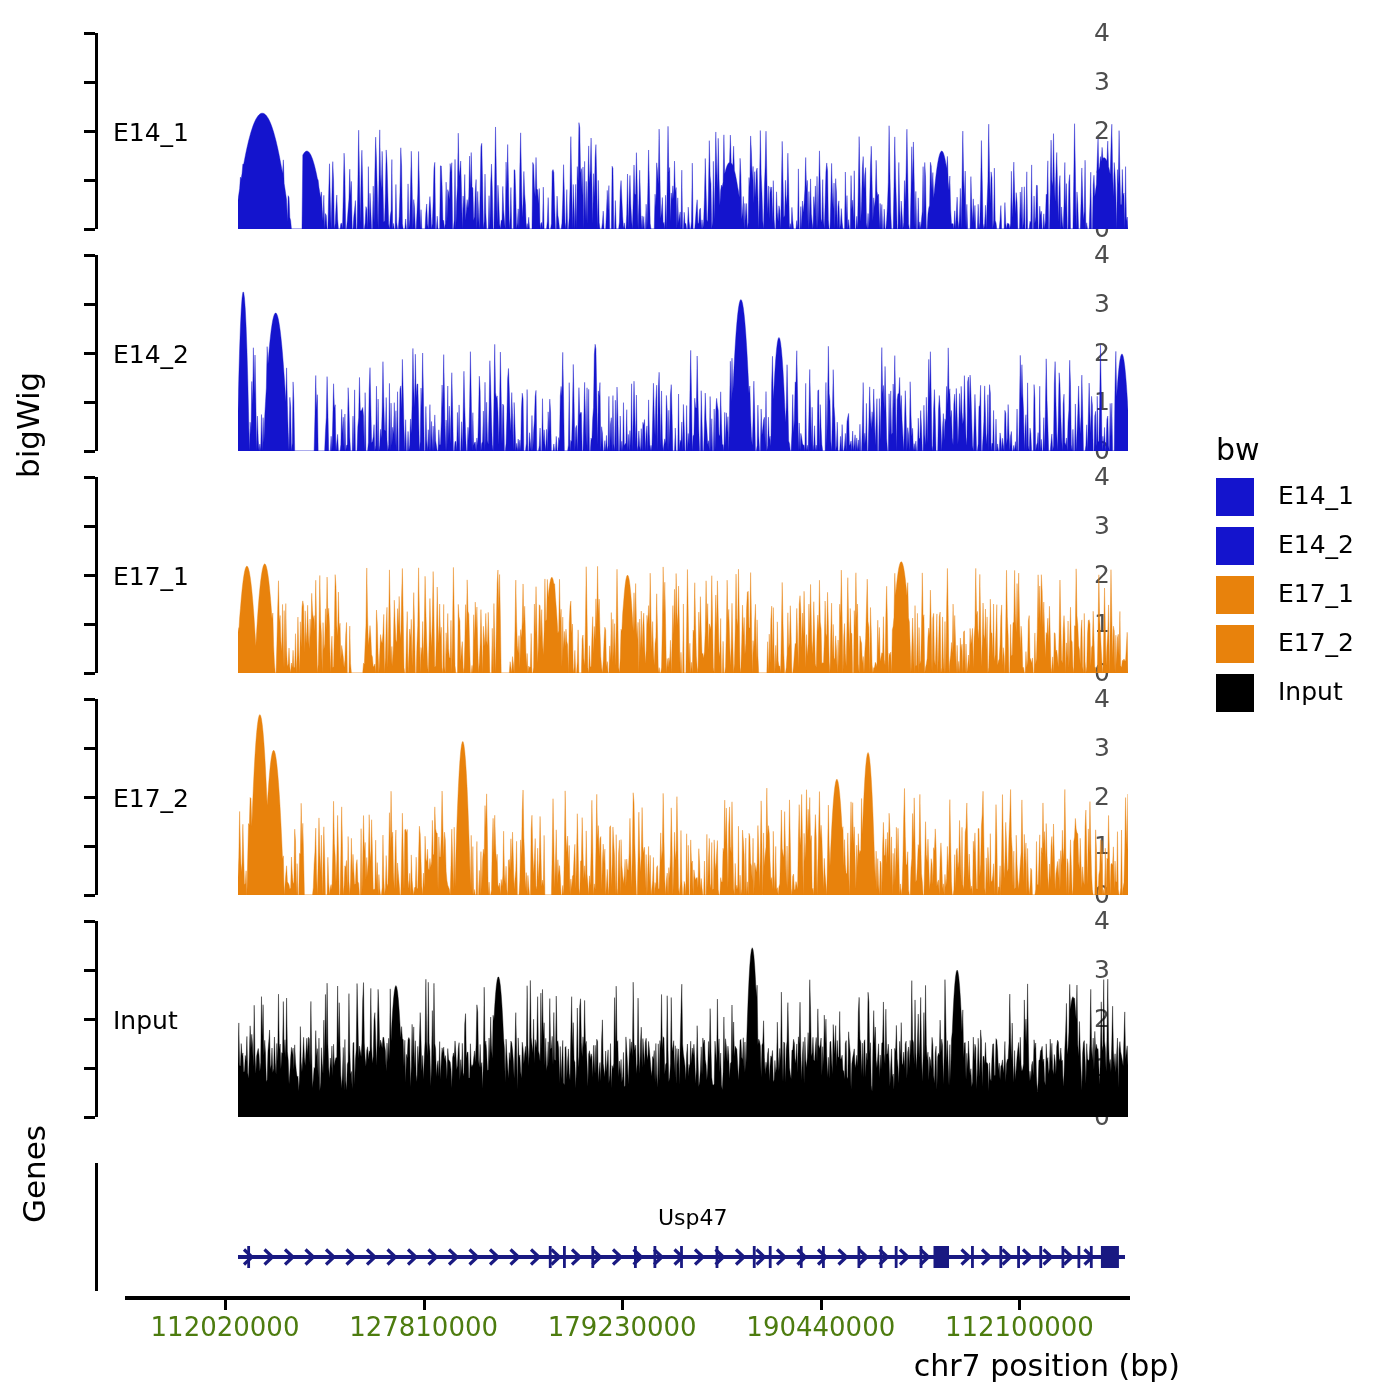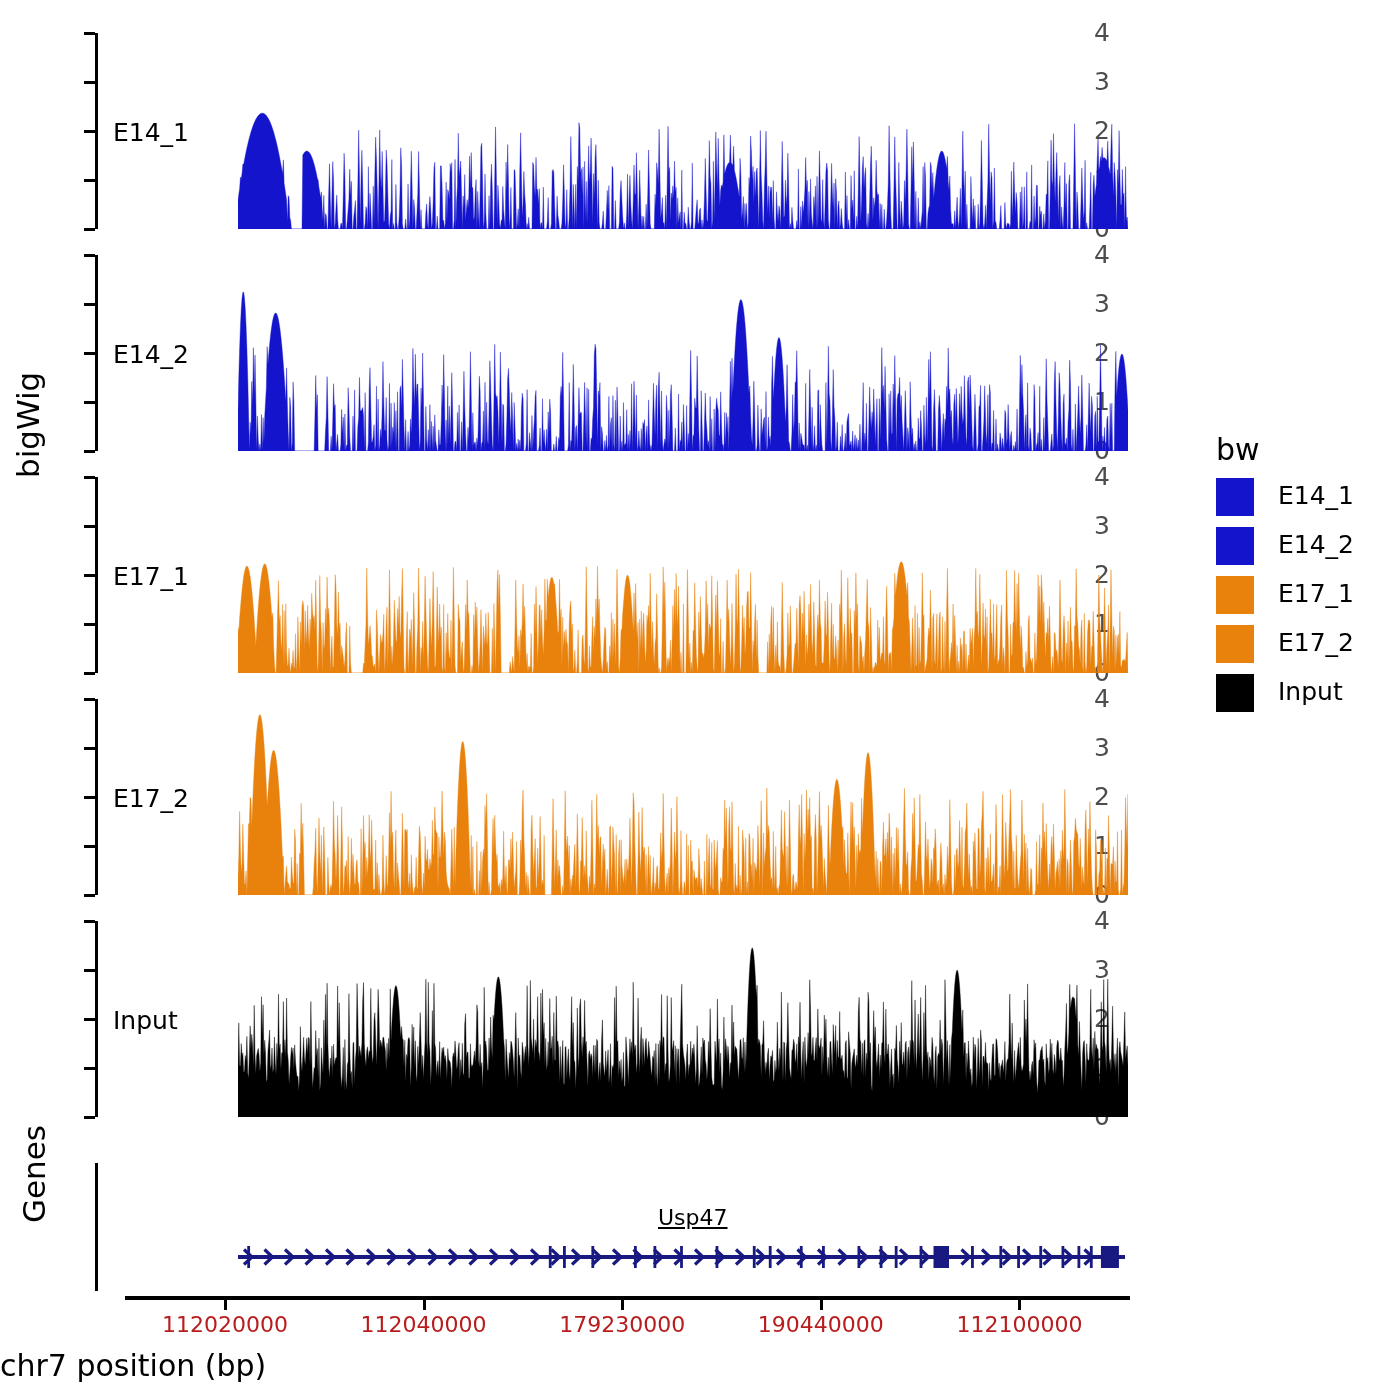--- a/index.html
+++ b/index.html
@@ -11,41 +11,41 @@
   
   .ylab{position:absolute;left:8px;top:440px;width:40px;
         font-size:31px;color:#000;
         transform:rotate(-90deg);transform-origin:center center;
         white-space:nowrap;text-align:center;}
   .genes-lab{position:absolute;left:14px;top:1185px;width:40px;
         font-size:31px;color:#000;
         transform:rotate(-90deg);transform-origin:center center;
         white-space:nowrap;text-align:center;}
   .xlab{position:absolute;left:0;top:1348px;width:1180px;
-        text-align:left;font-size:30px;color:#000;}
+        text-align:right;font-size:30px;color:#000;}
 
   
   .panel{position:absolute;left:95px;width:1035px;}
   .axisline{position:absolute;left:0;top:0;width:3px;background:#000;}
   .tick{position:absolute;left:-11px;width:11px;height:3px;background:#000;}
   .ticklab{position:absolute;right:0;width:46px;text-align:right;
            font-size:25px;color:#4d4d4d;line-height:1;}
   .strip-lab{position:absolute;font-size:25px;color:#000;white-space:nowrap;}
   .track{position:absolute;left:143px;bottom:0;width:890px;overflow:hidden;}
   .track svg{display:block;}
 
   
   .genes-axisline{position:absolute;left:95px;width:3px;background:#000;}
   .gene-track{position:absolute;left:238px;}
-  .gene-name{position:absolute;font-size:22px;color:#000;white-space:nowrap;text-decoration:underline;}
+  .gene-name{position:absolute;font-size:22px;color:#000;white-space:nowrap;}
 
   
   .xaxis-line{position:absolute;left:125px;top:1296px;width:1005px;height:4px;background:#000;}
   .xtick{position:absolute;top:1300px;width:3px;height:10px;background:#000;}
-  .xticklab{position:absolute;top:1312px;font-size:22px;color:#b91c1c;
+  .xticklab{position:absolute;top:1312px;font-size:26px;color:#4d7c0f;
             white-space:nowrap;transform:translateX(-50%);}
 
   
   .legend{position:absolute;left:1216px;top:432px;}
   .legend-title{position:absolute;left:0;top:0;font-size:30px;color:#000;}
   .legend-row{position:absolute;left:0;width:180px;height:38px;}
   .swatch{position:absolute;left:0;top:0;width:38px;height:38px;}
   .legend-text{position:absolute;left:62px;top:3px;font-size:25px;color:#000;
                white-space:nowrap;}
 </style>
@@ -232,21 +232,21 @@
           <rect x="695.504" y="6" width="14" height="22" fill="#191982"></rect>
           <rect x="862.9209999999999" y="6" width="18" height="22" fill="#191982"></rect>
         </svg></div>
     </div>
 
   <div class="xaxis-line"></div>
   <div id="xticks">
       <div class="xtick" style="left: 224px;"></div>
       <div class="xticklab" style="left: 225px;">112020000</div>
       <div class="xtick" style="left: 422.6px;"></div>
-      <div class="xticklab" style="left: 423.6px;">112040000</div>
+      <div class="xticklab" style="left: 423.6px;">127810000</div>
       <div class="xtick" style="left: 621.2px;"></div>
       <div class="xticklab" style="left: 622.2px;">179230000</div>
       <div class="xtick" style="left: 819.8px;"></div>
       <div class="xticklab" style="left: 820.8px;">190440000</div>
       <div class="xtick" style="left: 1018.4px;"></div>
       <div class="xticklab" style="left: 1019.4px;">112100000</div>
     </div>
   <div class="xlab">chr7 position (bp)</div>
 
   <div class="legend">

